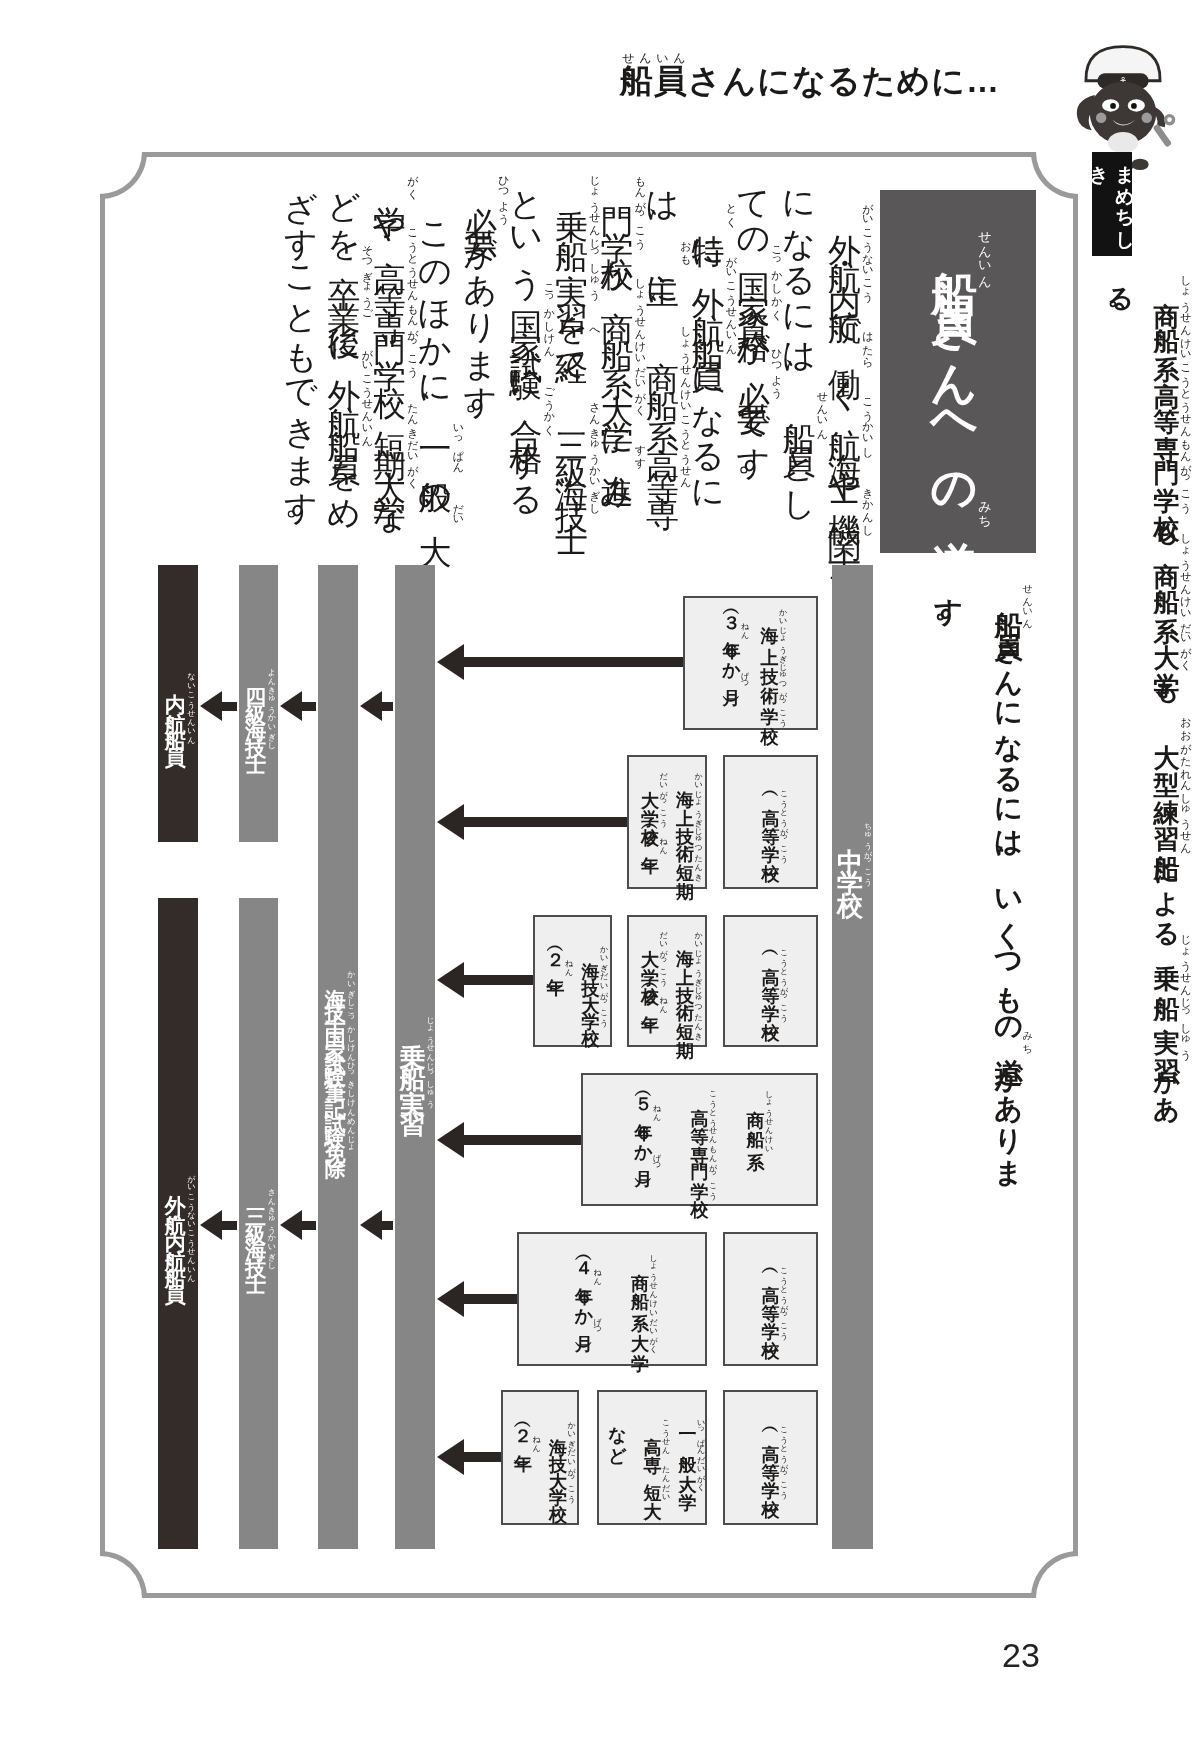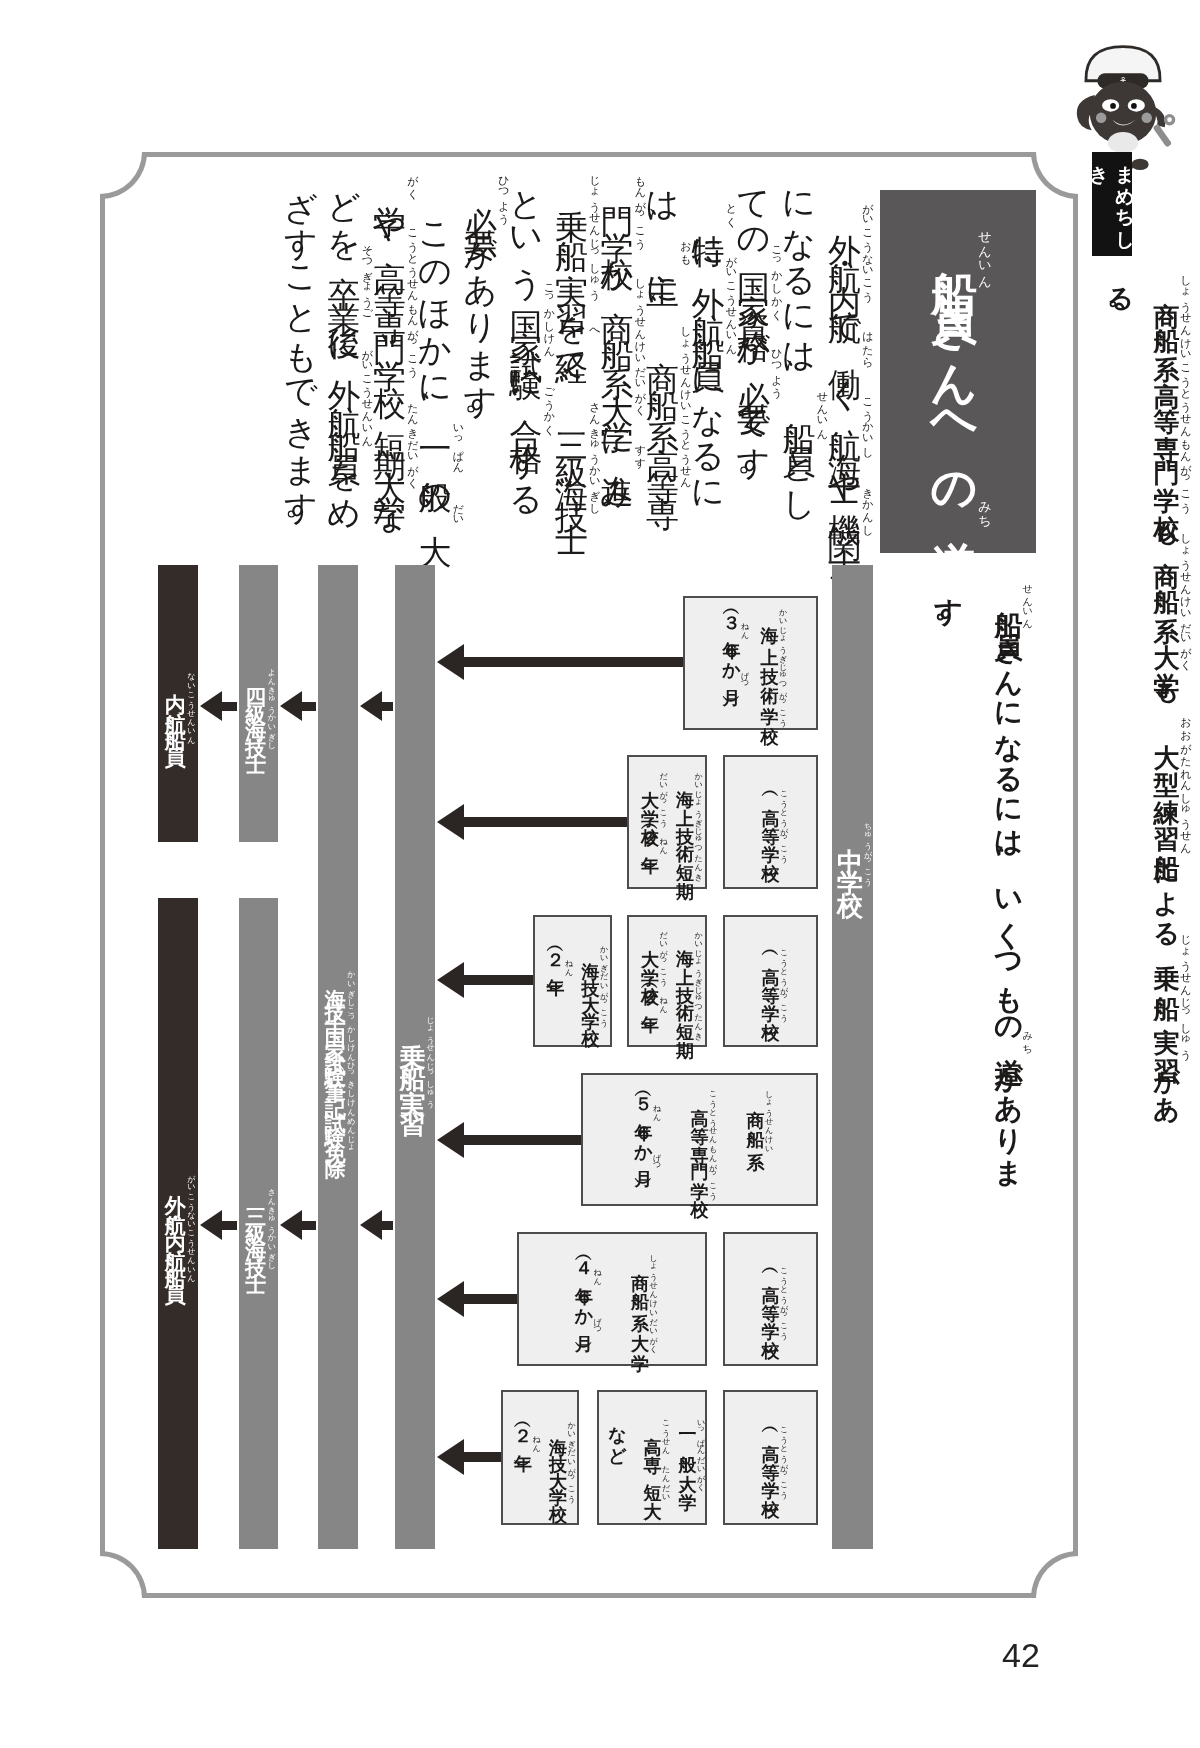--- a/index.html
+++ b/index.html
@@ -65,20 +65,21 @@
   .arrow.sm .head{border-top-width:15px;border-bottom-width:15px;border-right-width:22px;}
   .arrow.sm .shaft{left:20px;top:11px;height:9px;}
   
   #page-number{position:absolute;left:1002px;top:1636px;font-size:34px;color:#222;}
 </style>
 </head>
 <body>
 
 <div id="page">
 
+  <div id="header-title"><ruby>船員<rt>せんいん</rt></ruby>さんになるために…</div>
 
   <div id="mascot">
     <svg viewBox="0 0 120 145" width="114" height="142">
       <path d="M30 62 Q8 68 12 86 Q14 97 27 99 Q19 85 32 74 Z" fill="#3d3835"></path>
       <path d="M21 47 Q20 11 60 11 Q100 11 99 47 Z" fill="#f5f5f5" stroke="#2e2a28" stroke-width="3"></path>
       <rect x="33" y="39" width="54" height="16" rx="8" fill="#2e2a28"></rect>
       <text x="60" y="53" font-size="13" fill="#ffffff" text-anchor="middle">⚓</text>
       <ellipse cx="60" cy="81" rx="35" ry="33" fill="#3d3835"></ellipse>
       <ellipse cx="47" cy="73" rx="9" ry="6.5" fill="#ffffff"></ellipse>
       <ellipse cx="74" cy="73" rx="9" ry="6.5" fill="#ffffff"></ellipse>
@@ -221,15 +222,15 @@
     </div>
   <div class="arrow sm" style="left:280px;top:1210px;width:36px;">
       <i class="head"></i>
       <i class="shaft"></i>
     </div>
   <div class="arrow sm" style="left:360px;top:1210px;width:33px;">
       <i class="head"></i>
       <i class="shaft"></i>
     </div>
 
-  <div id="page-number">42</div>
+  <div id="page-number">23</div>
 
 </div>
 
 </body></html>

